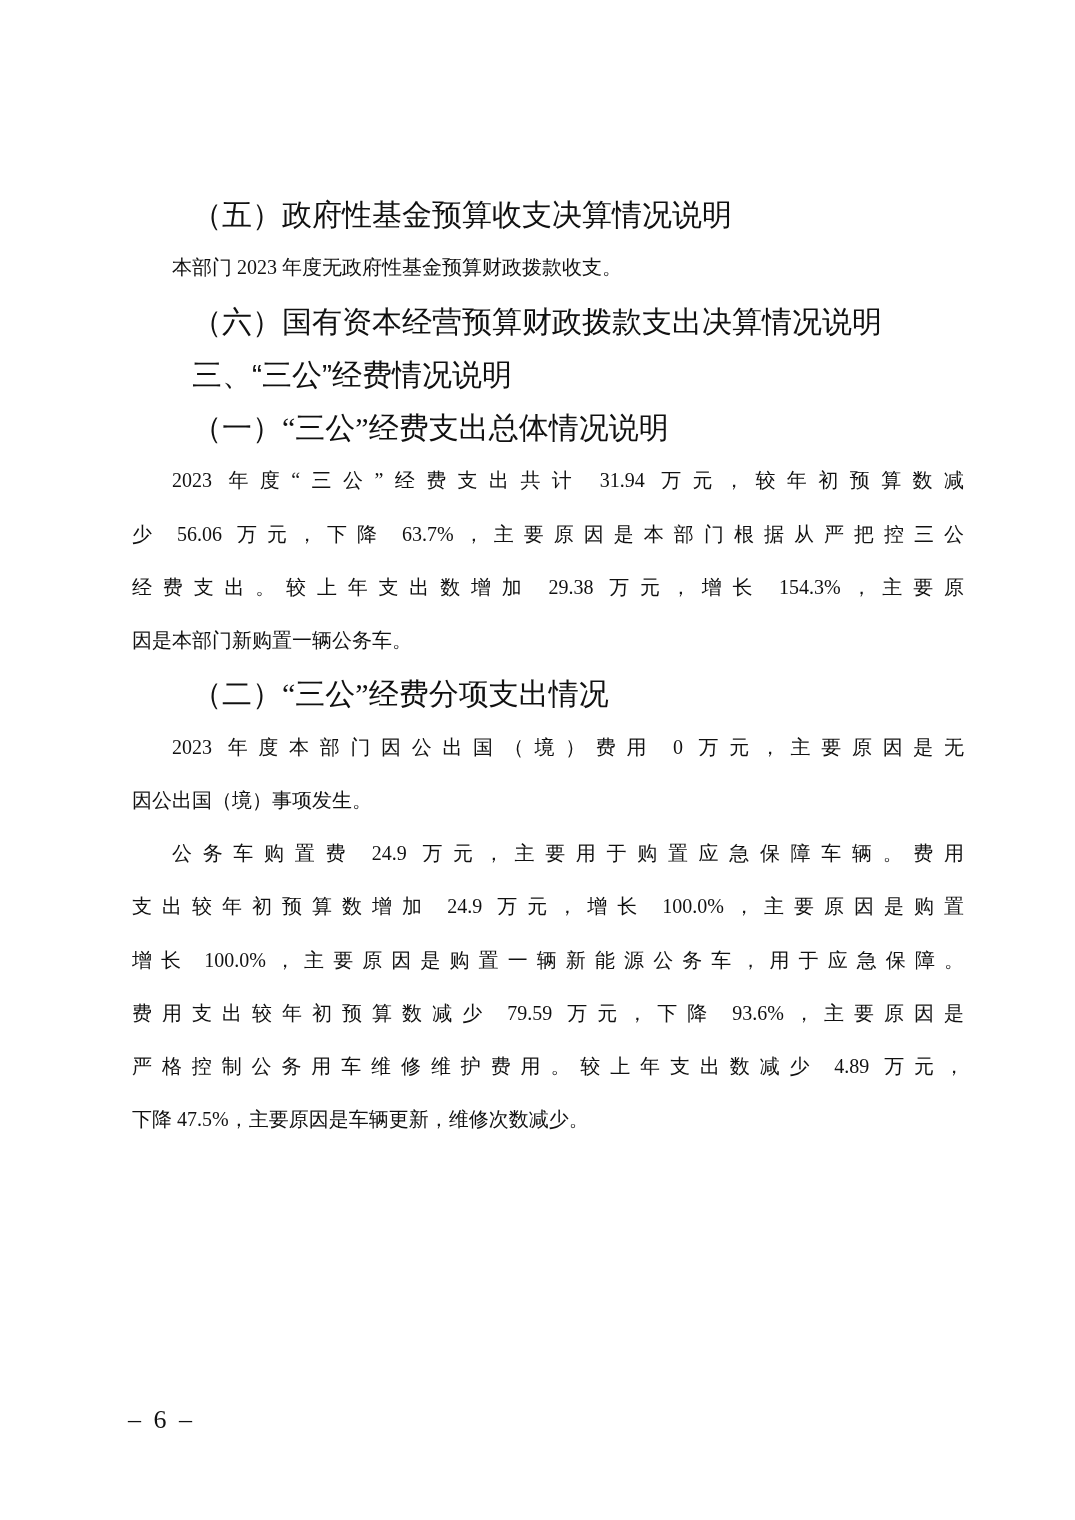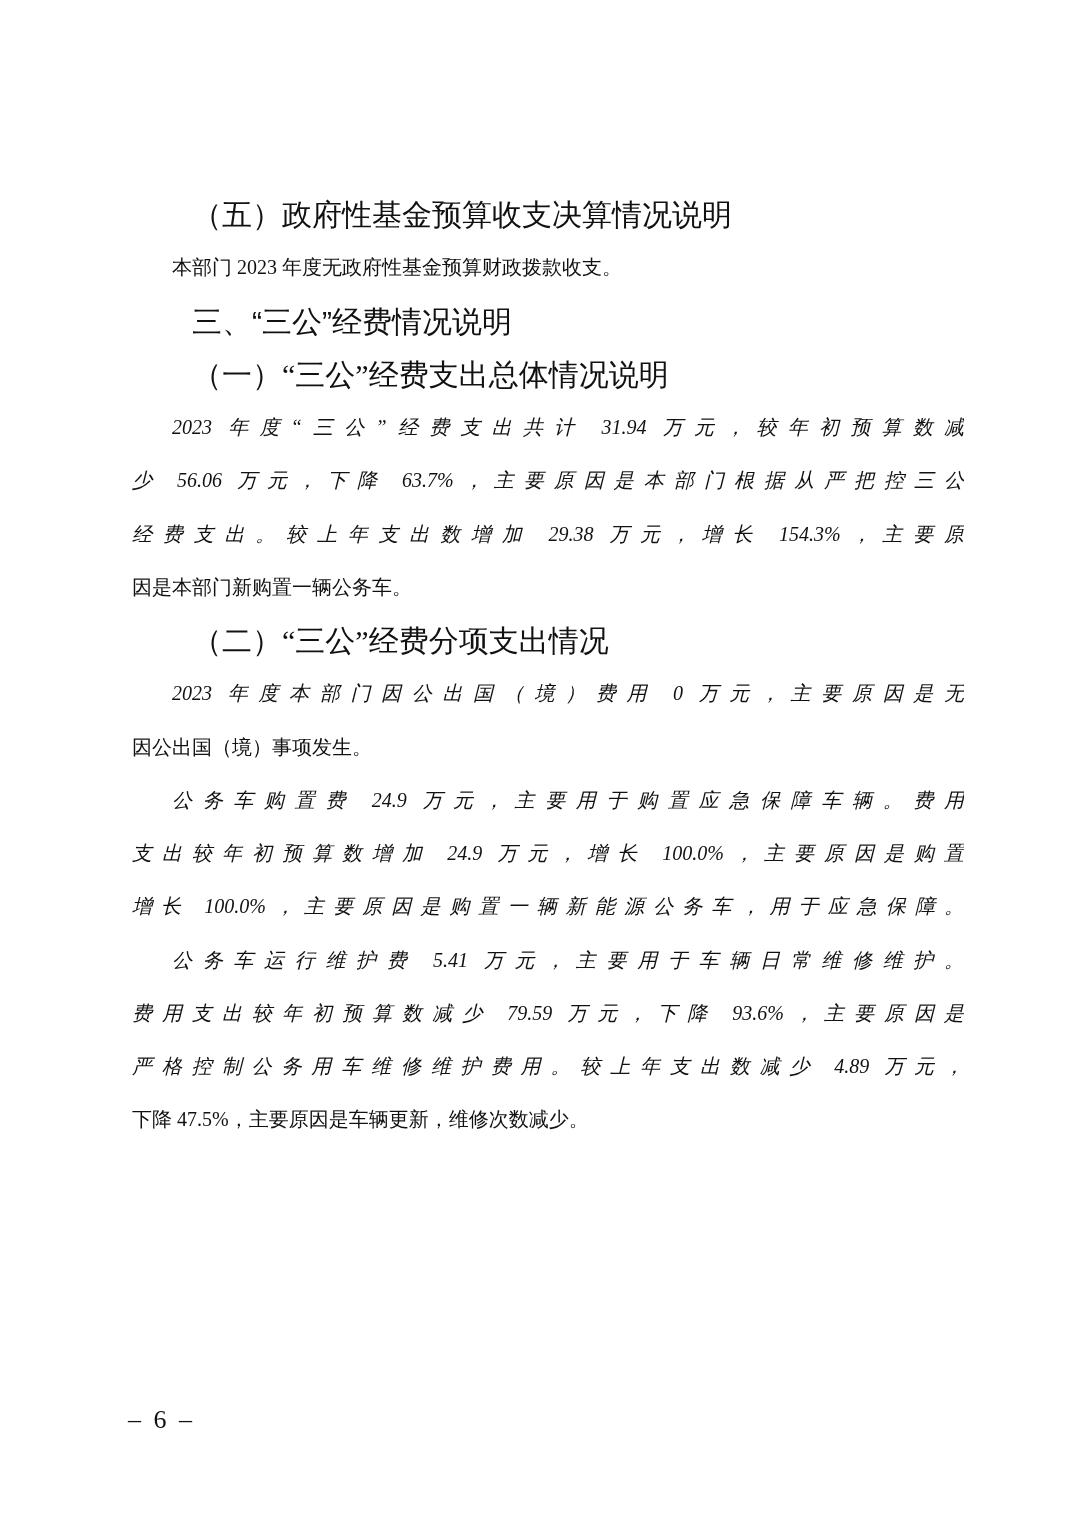--- a/index.html
+++ b/index.html
@@ -29,21 +29,20 @@
     overflow: hidden;
     text-align: left;
     font-family: "Liberation Serif", serif;
   }
   
   .ind { text-indent: 2em; }
   
   .jf {
     text-align: justify;
     text-align-last: justify;
-    font-style: italic;
   }
   
   .h2k {
     font-weight: normal;
     font-size: 30px;
     font-family: "Liberation Serif", serif;
   }
   
   .h1s {
     font-weight: normal;
@@ -64,41 +63,41 @@
 </head>
 <body>
 
 <div class="page">
   <div class="content">
 
     <div class="ln h2k ind">（五）政府性基金预算收支决算情况说明</div>
 
     <div class="ln ind">本部门 2023 年度无政府性基金预算财政拨款收支。</div>
 
+    <div class="ln h2k ind">（六）国有资本经营预算财政拨款支出决算情况说明</div>
 
 
     <div class="ln h1s ind">三、“三公”经费情况说明</div>
 
     <div class="ln h2k ind">（一）“三公”经费支出总体情况说明</div>
 
     <div class="ln ind jf">2023 年度“三公”经费支出共计 31.94 万元，较年初预算数减</div>
     <div class="ln jf">少 56.06 万元，下降 63.7%，主要原因是本部门根据从严把控三公</div>
     <div class="ln jf">经费支出。较上年支出数增加 29.38 万元，增长 154.3%，主要原</div>
     <div class="ln">因是本部门新购置一辆公务车。</div>
 
     <div class="ln h2k ind">（二）“三公”经费分项支出情况</div>
 
     <div class="ln ind jf">2023 年度本部门因公出国（境）费用 0 万元，主要原因是无</div>
     <div class="ln">因公出国（境）事项发生。</div>
 
     <div class="ln ind jf">公务车购置费 24.9 万元，主要用于购置应急保障车辆。费用</div>
     <div class="ln jf">支出较年初预算数增加 24.9 万元，增长 100.0%，主要原因是购置</div>
     <div class="ln jf">增长 100.0%，主要原因是购置一辆新能源公务车，用于应急保障。</div>
 
-    <div class="ln ind jf">公务车运行维护费 5.41 万元，主要用于车辆日常维修维护。</div>
     <div class="ln jf">费用支出较年初预算数减少 79.59 万元，下降 93.6%，主要原因是</div>
     <div class="ln jf">严格控制公务用车维修维护费用。较上年支出数减少 4.89 万元，</div>
     <div class="ln">下降 47.5%，主要原因是车辆更新，维修次数减少。</div>
 
   </div>
 
   <div class="footer">– 6 –</div>
 </div>
 
 </body></html>

